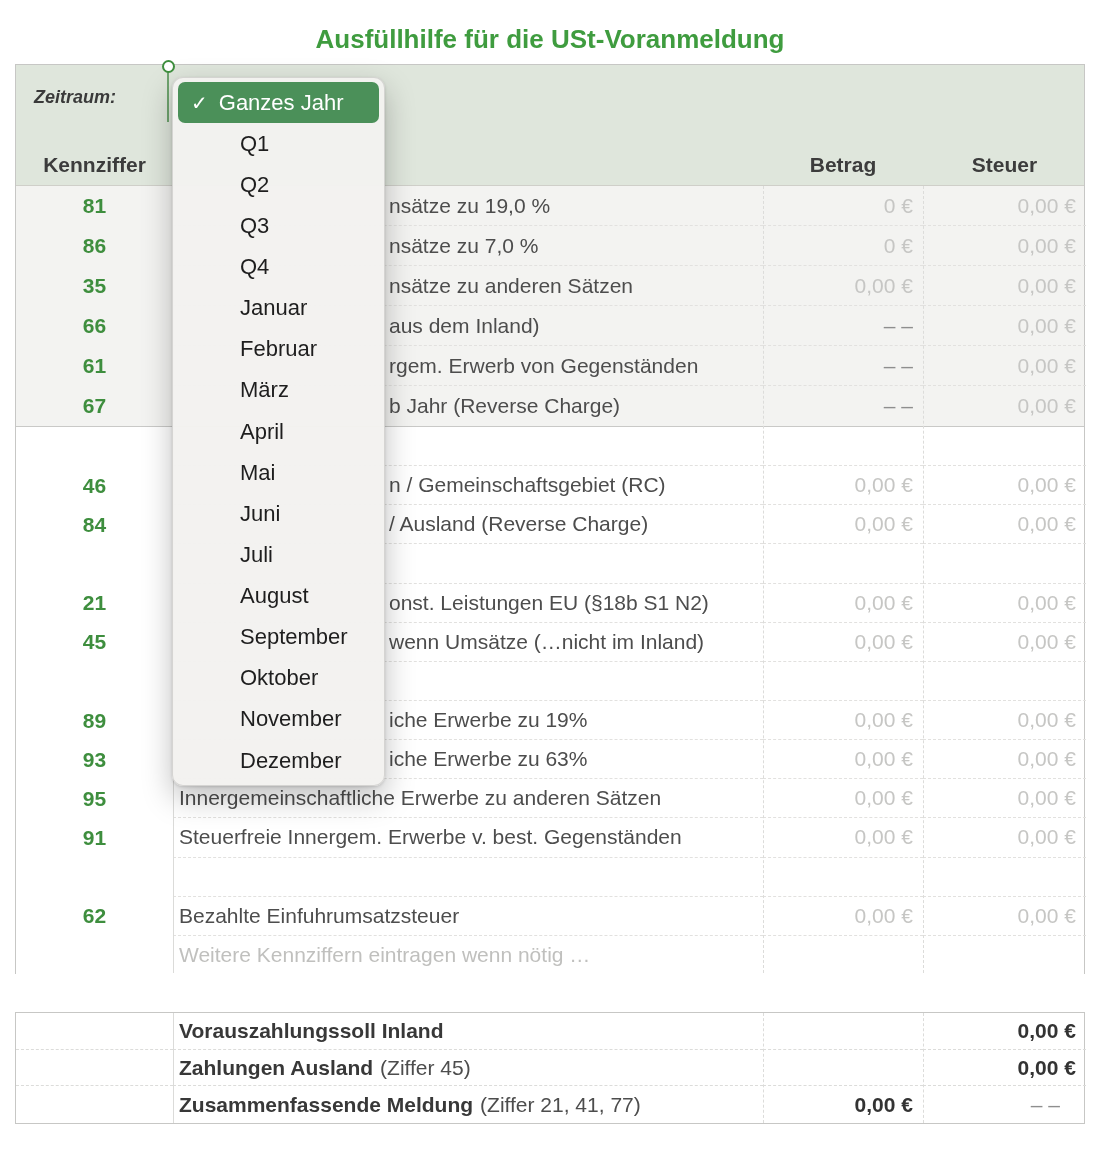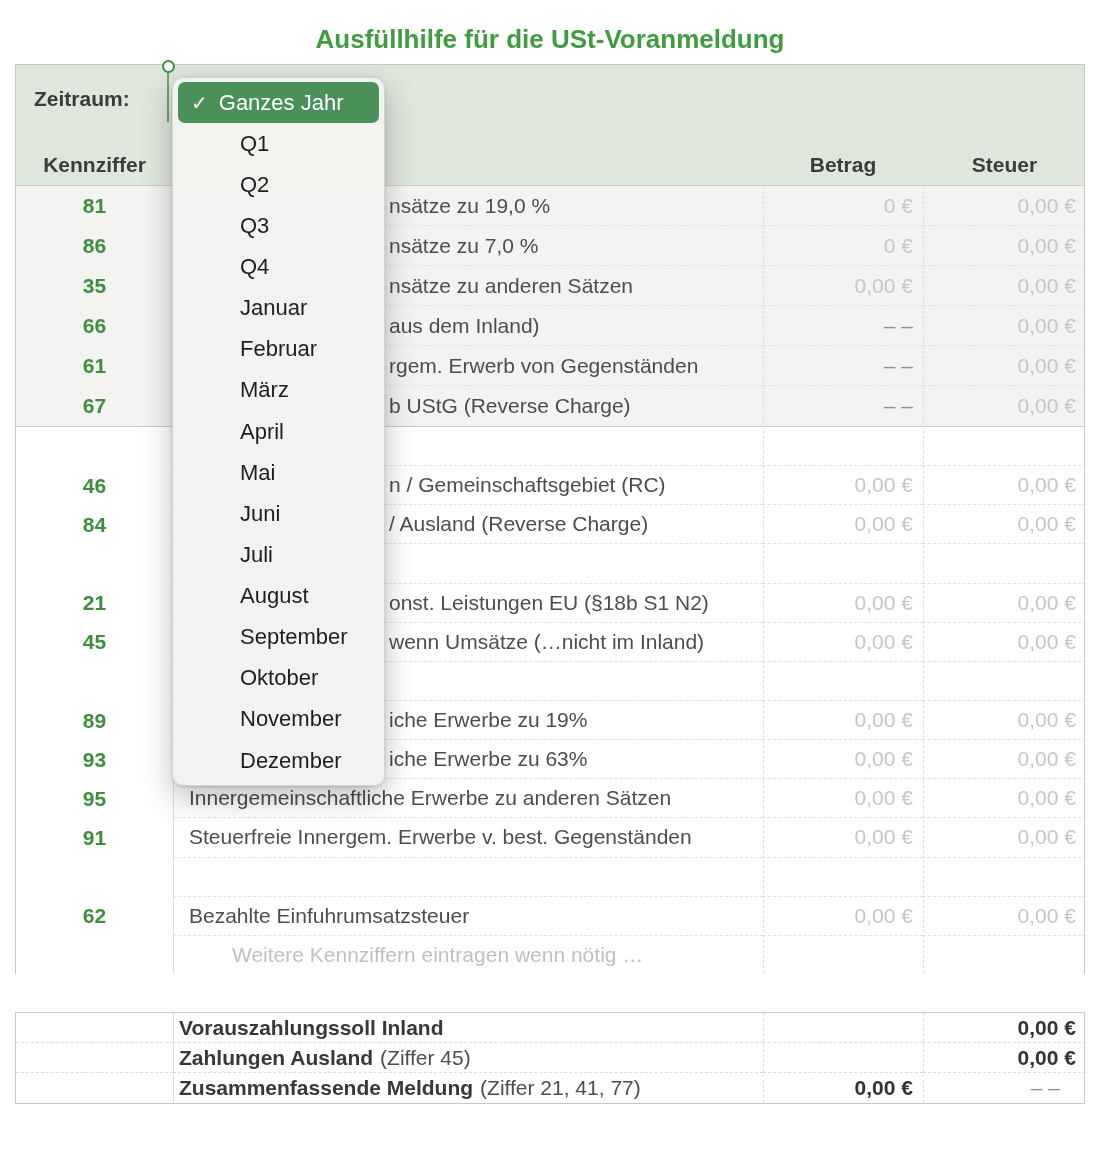--- a/index.html
+++ b/index.html
@@ -9,47 +9,47 @@
 
   
   .title{position:absolute;top:24px;left:0;width:1100px;text-align:center;
          font-size:26px;font-weight:bold;color:#3f9c3f;}
 
   
   .main-table{position:absolute;left:15px;top:64px;width:1070px;height:910px;
               border:1px solid #c7c7c5;box-sizing:border-box;background:#fff;}
   .thead{position:absolute;top:0;left:0;right:0;height:121px;background:#dfe6dc;
          border-bottom:1px solid #cfcfc9;box-sizing:border-box;}
-  .zeitraum{position:absolute;left:18px;top:22px;font-size:21px;font-weight:bold;color:#3a3a3a;}
+  .zeitraum{position:absolute;left:18px;top:22px;font-size:18px;font-weight:bold;color:#3a3a3a;font-style:italic;}
   .col-headers{position:absolute;left:0;top:80px;width:100%;height:40px;display:grid;
                grid-template-columns:157px 590px 160px 163px;}
   .ch{display:flex;align-items:center;justify-content:center;font-size:21px;font-weight:bold;color:#3c3c3c;}
 
   #sec1{position:absolute;left:0;top:121px;width:1068px;height:240px;background:#f3f3f1;
         display:flex;flex-direction:column;}
   #sec2{position:absolute;left:0;top:361px;width:1068px;height:548px;background:#fff;
         border-top:1px solid #c9c9c7;box-sizing:content-box;display:flex;flex-direction:column;}
   .row{flex:1;display:grid;grid-template-columns:157px 590px 160px 163px;min-height:0;}
   .c{display:flex;align-items:center;overflow:hidden;white-space:nowrap;box-sizing:border-box;}
   .kz{justify-content:center;font-size:21px;font-weight:bold;color:#3e8e3e;}
-  .desc{font-size:21px;color:#4d4d4d;padding-left:16px;}
+  .desc{font-size:21px;color:#4d4d4d;padding-left:6px;}
   .desc.covered{padding-left:216px;}
-  .desc.placeholder{color:#c0c0be;margin-left:43px;}
+  .desc.placeholder{color:#c0c0be;}
   .val{justify-content:flex-end;font-size:21px;color:#c6c6c4;padding-right:10px;}
   .val.dash{color:#8e8e8e;}
   .row .desc,.row .val{border-bottom:1px dashed #e2e1df;}
   #sec1 .row:last-child .desc,#sec1 .row:last-child .val,
   #sec2 .row:last-child .desc,#sec2 .row:last-child .val{border-bottom:none;}
 
   .vline{position:absolute;top:121px;bottom:0;width:0;}
   .vline.solid{border-left:1px solid #dbdbd9;}
   .vline.dashed{border-left:1px dashed #dcdcda;}
 
   
-  .summary-table{position:absolute;left:15px;top:1012px;width:1070px;height:92px;
+  .summary-table{position:absolute;left:15px;top:1012px;width:1070px;height:112px;
                  border:1px solid #c7c7c5;box-sizing:border-box;background:#fff;
                  display:flex;flex-direction:column;}
   .summary-table .vline{top:0;}
   .srow{flex:1;display:grid;grid-template-columns:157px 590px 160px 163px;min-height:0;}
   .srow .c{border-bottom:1px dashed #dcdcda;}
   .summary-table .srow:last-child .c{border-bottom:none;text-align:right;}
   .slabel{font-size:21px;color:#4d4d4d;padding-left:6px;}
   .slabel b{color:#383838;margin-right:7px;}
   .sval{justify-content:flex-end;font-size:21px;font-weight:bold;color:#333;padding-right:10px;}
   .sval.dash{color:#8e8e8e;font-weight:normal;padding-right:26px;}
@@ -111,21 +111,21 @@
           <div class="c val">0,00 €</div>
         </div>
         <div class="row">
           <div class="c kz">61</div>
           <div class="c desc covered">rgem. Erwerb von Gegenständen</div>
           <div class="c val dash">– –</div>
           <div class="c val">0,00 €</div>
         </div>
         <div class="row">
           <div class="c kz">67</div>
-          <div class="c desc covered">b UStG (Reverse Charge)</div>
+          <div class="c desc covered">b Jahr (Reverse Charge)</div>
           <div class="c val dash">– –</div>
           <div class="c val">0,00 €</div>
         </div>
       </div>
     <div id="sec2">
         <div class="row">
           <div class="c kz"></div>
           <div class="c desc"></div>
           <div class="c val"></div>
           <div class="c val"></div>

